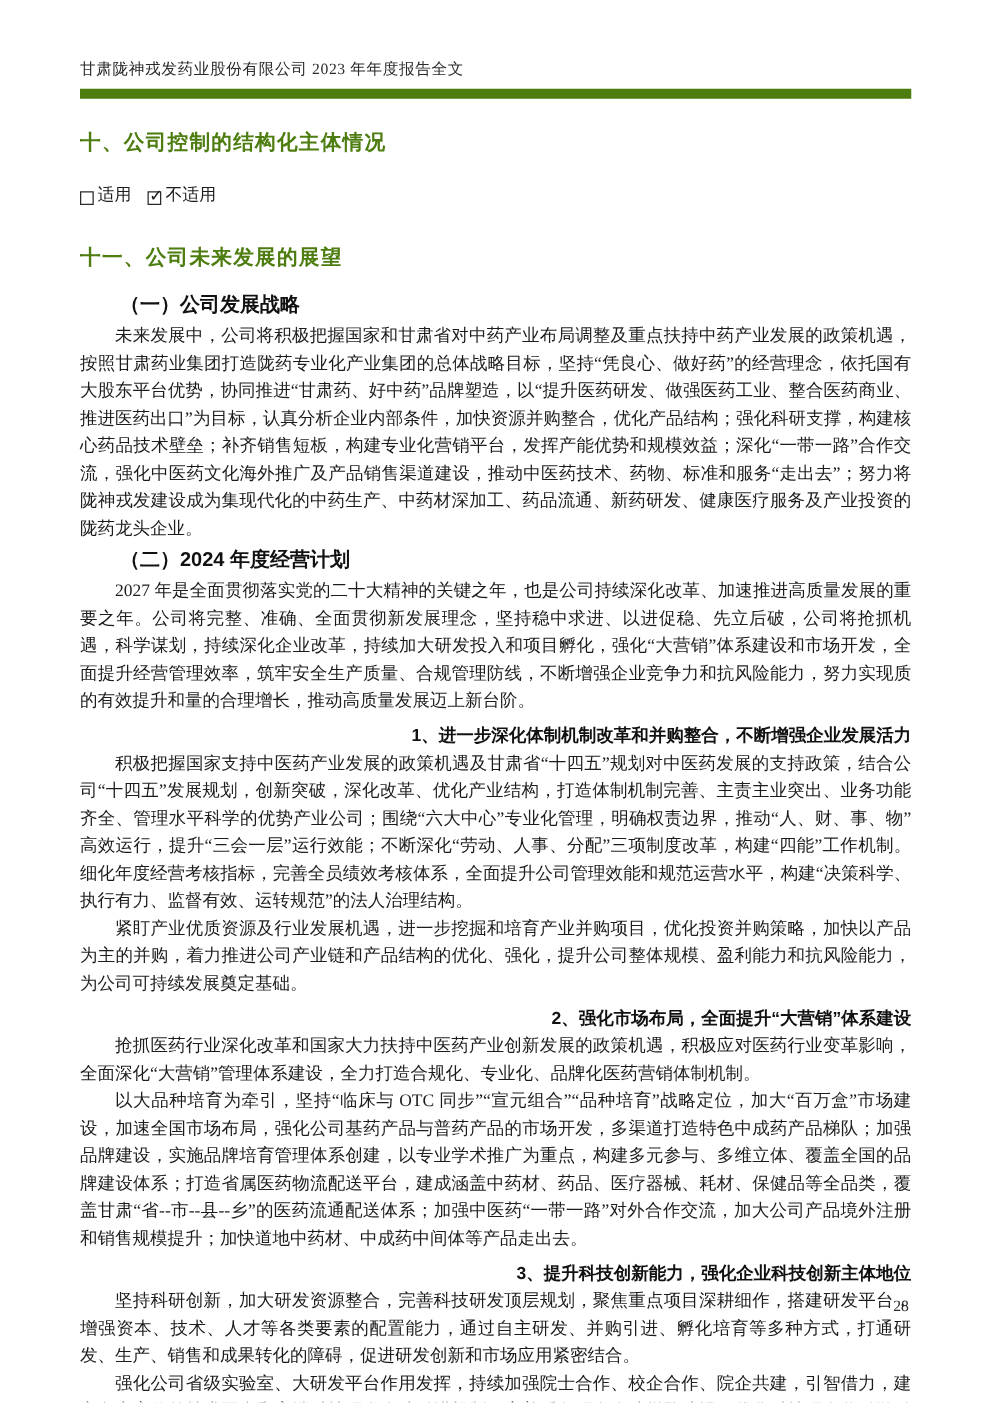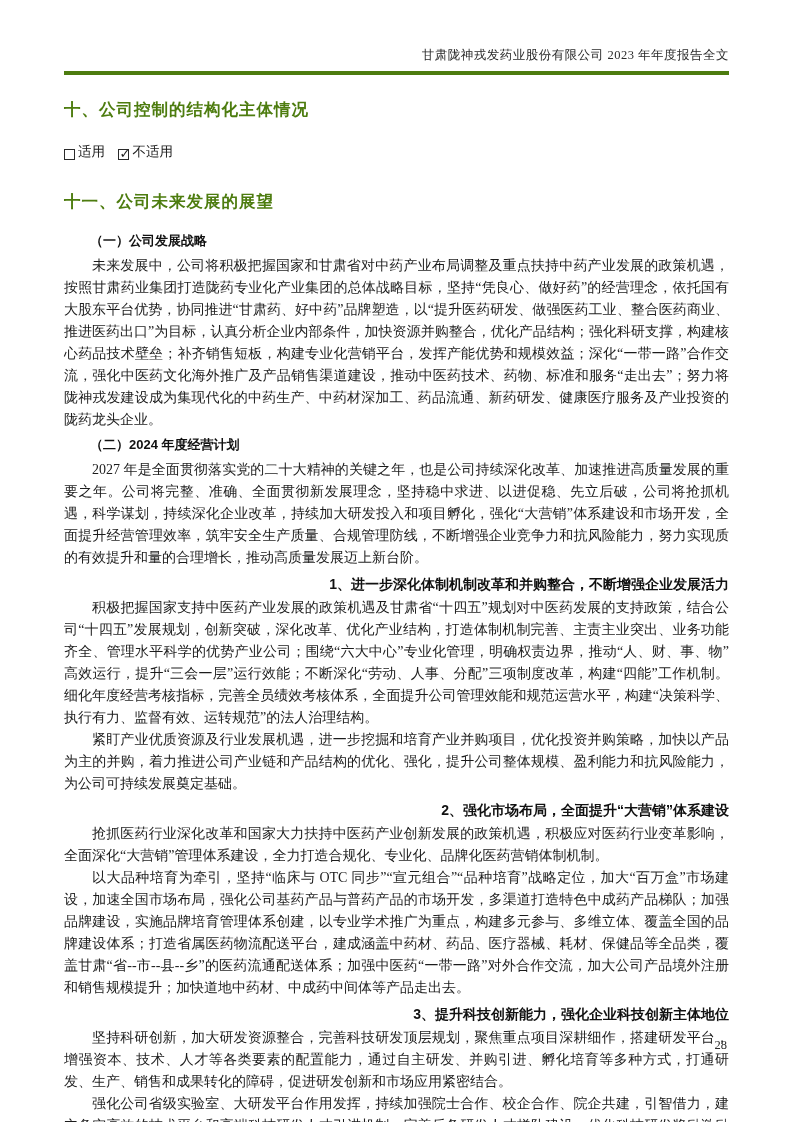--- a/index.html
+++ b/index.html
@@ -13,26 +13,25 @@
     height: 1122px;
     margin: 0 auto;
     background: #ffffff;
     box-sizing: border-box;
     padding: 46px 64px 0 64px;
     font-family: "Liberation Serif", "DejaVu Serif", serif;
     color: #1c1c1c;
     overflow: hidden;
   }
   .doc-header {
-    text-align: right;
     font-size: 12.5px;
     line-height: 18px;
     color: #2a2a2a;
     padding-bottom: 7px;
-    border-bottom: 4px solid #4d7c0f;
+    border-bottom: 8px solid #4d7c0f;
     letter-spacing: 0.5px;
   }
   h1.sec-title {
     font-family: Liberation Serif, serif;
     font-size: 16.5px;
     font-weight: bold;
     color: #4d7c0f;
     margin: 24px 0 0 0;
     letter-spacing: 1px;
   }
@@ -76,21 +75,21 @@
   .body-flow p {
     margin: 0;
     font-size: 14px;
     line-height: 22px;
     text-align: justify;
     text-indent: 2em;
     word-break: break-all;
   }
   .sub-head {
     font-family: "Liberation Sans", "DejaVu Sans", sans-serif;
-    font-size: 13px;
+    font-size: 16px;
     font-weight: bold;
     color: #111111;
     margin: 3px 0 3px 0;
     text-indent: 2em;
     line-height: 22px;
   }
   .item-head {
     font-family: "Liberation Sans", "DejaVu Sans", sans-serif;
     font-size: 14px;
     font-weight: bold;

